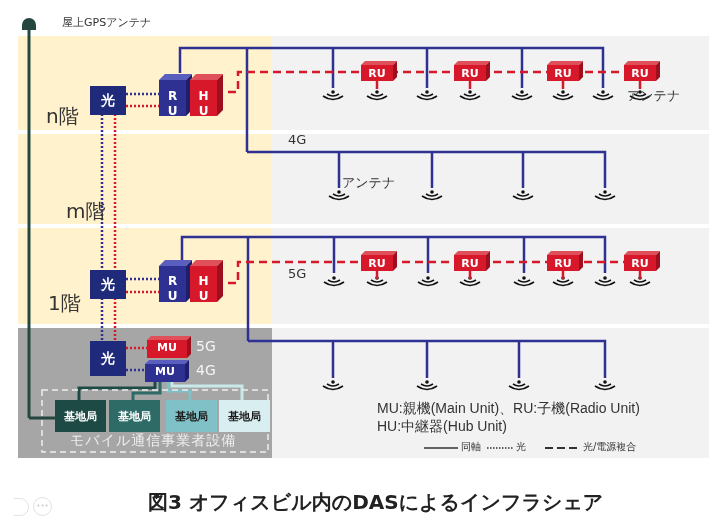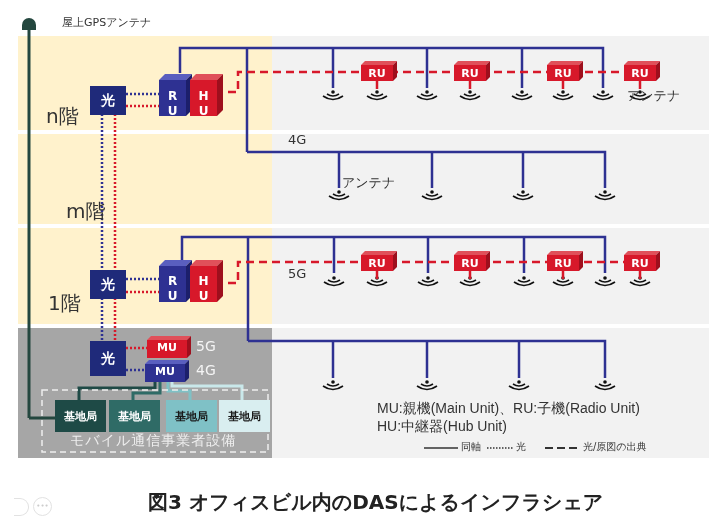--- a/index.html
+++ b/index.html
@@ -366,19 +366,19 @@
   <div class="bs" id="bs1" style="left: 109px; top: 400px; background: rgb(47, 107, 102); color: rgb(255, 255, 255);">基地局</div>
   <div class="bs" id="bs2" style="left: 166px; top: 400px; background: rgb(127, 193, 198); color: rgb(26, 26, 26);">基地局</div>
   <div class="bs" id="bs3" style="left: 219px; top: 400px; background: rgb(217, 238, 240); color: rgb(26, 26, 26);">基地局</div>
 
   <div class="carrier" style="left:70px;top:432px;">モバイル通信事業者設備</div>
 
   <div class="legend-text" style="left:377px;top:418px;">HU:中継器(Hub Unit)</div>
   <div class="legend-text" style="left:377px;top:400px;">MU:親機(Main Unit)、RU:子機(Radio Unit)</div>
   <div class="abs" style="left:461px;top:440px;font-size:10px;color:#333;">同軸</div>
   <div class="abs" style="left:516px;top:440px;font-size:10px;color:#333;">光</div>
-  <div class="abs" style="left:583px;top:440px;font-size:10px;color:#333;">光/原図の出典</div>
+  <div class="abs" style="left:583px;top:440px;font-size:10px;color:#333;">光/電源複合</div>
 
   <div class="caption" style="left:148px;top:489px;">図3 オフィスビル内のDASによるインフラシェア</div>
 
   <div class="abs" style="left:14px;top:498px;width:14px;height:16px;border:1.5px solid #e2e2e2;border-left:none;border-radius:0 10px 10px 0;"></div>
   <div class="abs" style="left:33px;top:497px;width:17px;height:17px;border:1.5px solid #e2e2e2;border-radius:50%;color:#ccc;font-size:7px;text-align:center;line-height:17px;">•••</div>
 </div>
 
 </body></html>

